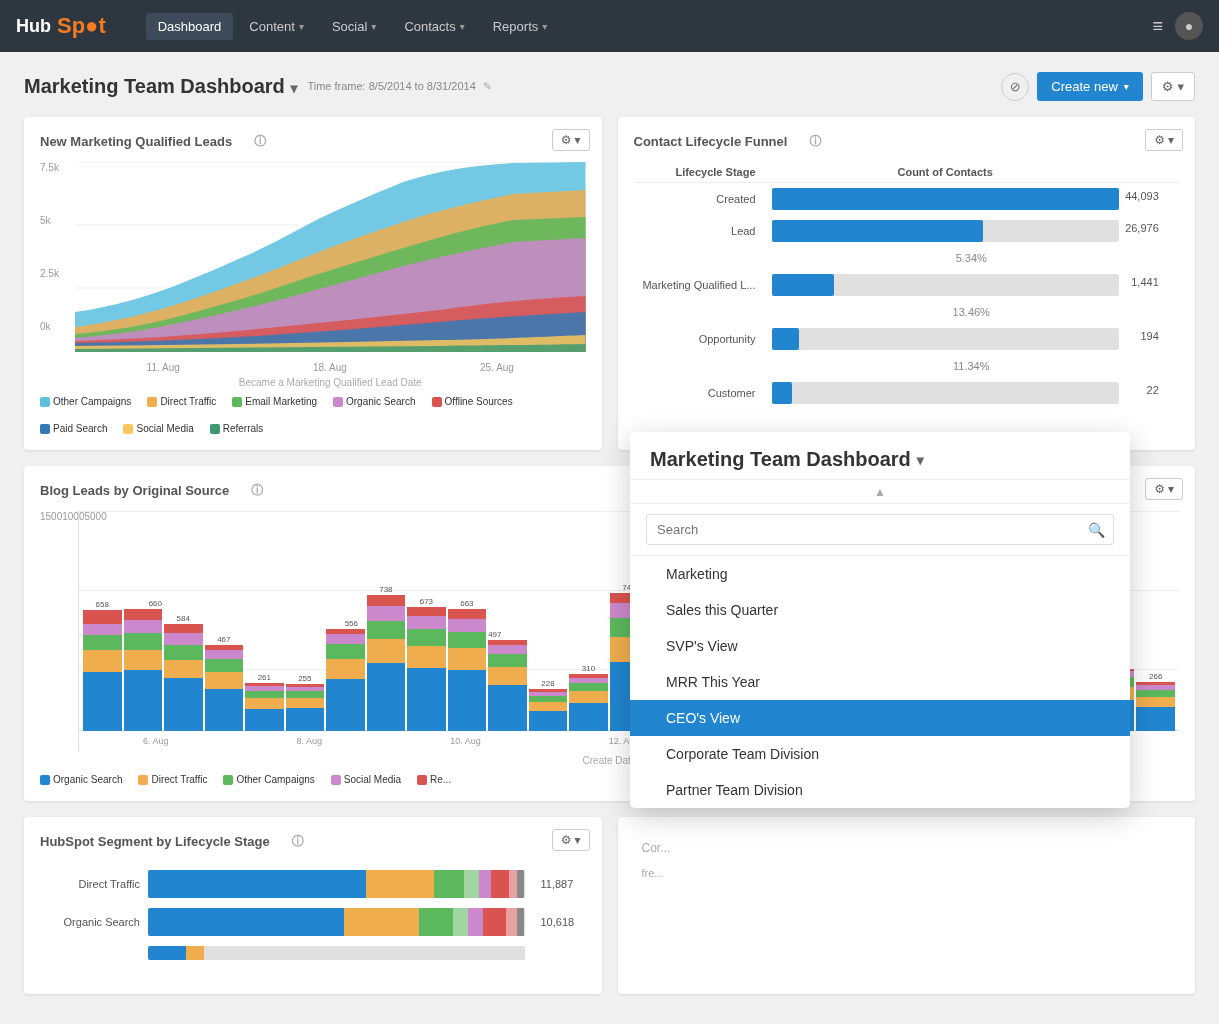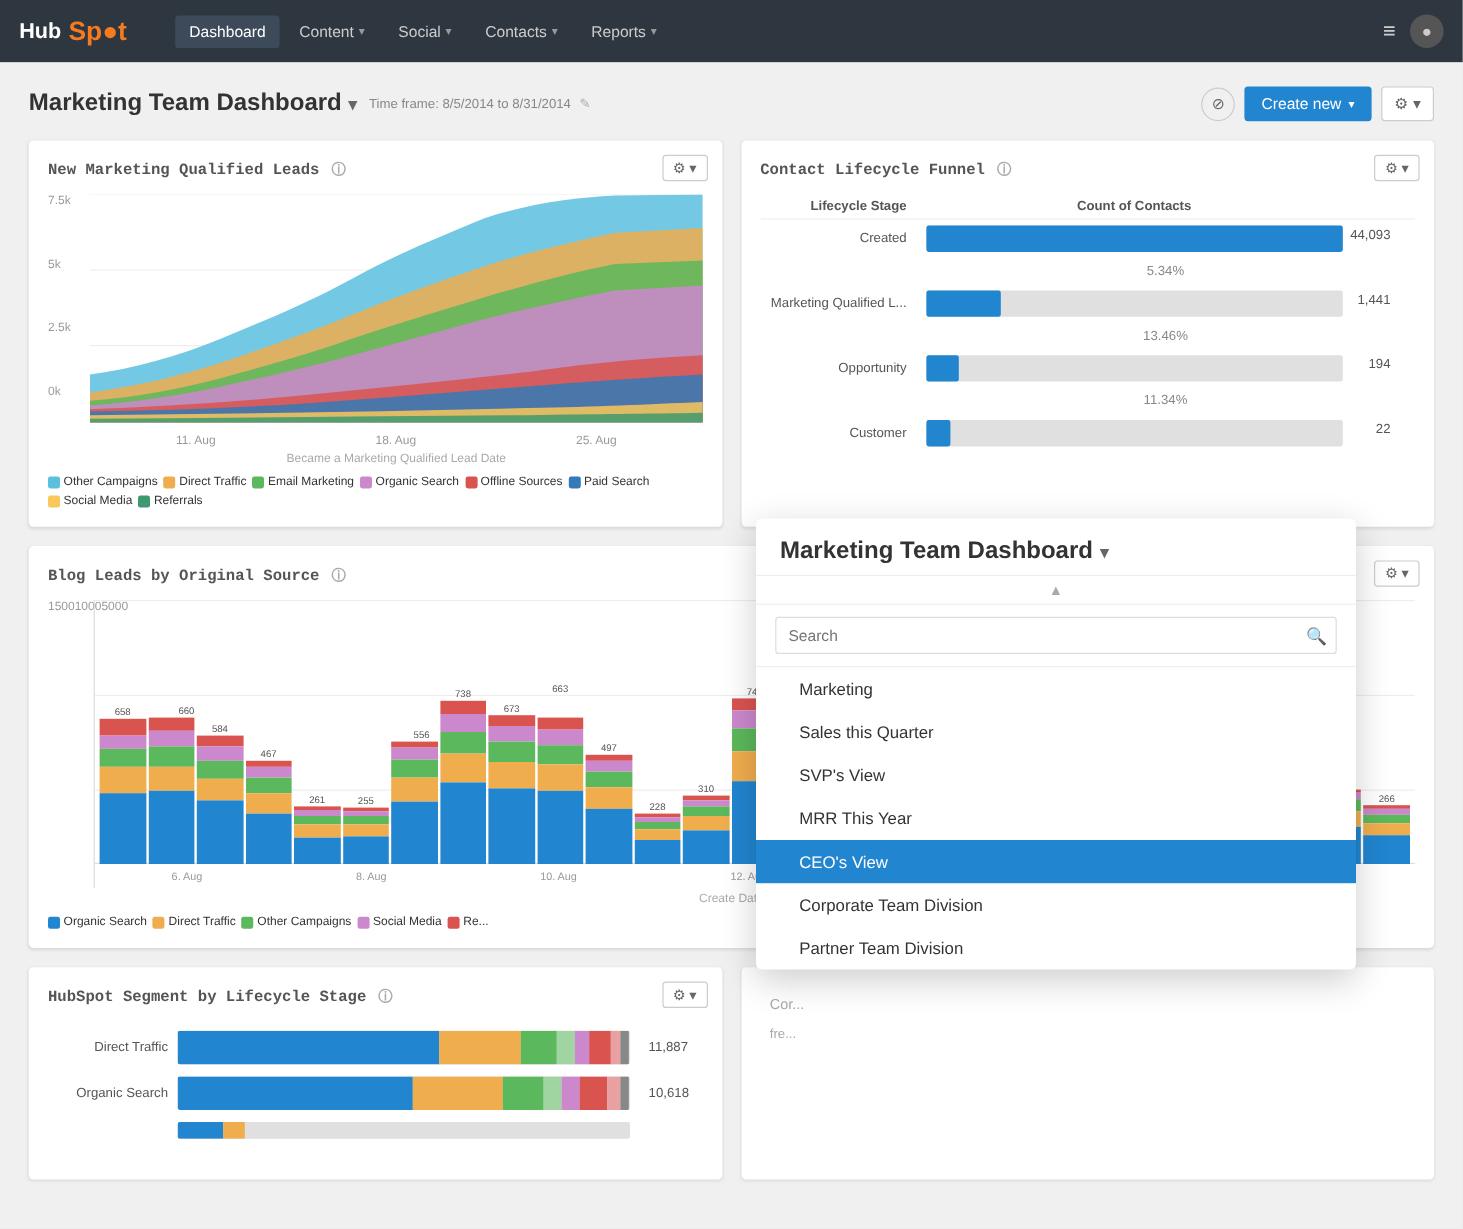--- a/index.html
+++ b/index.html
@@ -30,33 +30,33 @@
     .btn-create { background: #2185d0; color: #fff; border: none; padding: 7px 14px; border-radius: 3px; font-size: 13px; cursor: pointer; display: flex; align-items: center; gap: 6px; }
     .btn-create .caret { font-size: 10px; }
     .btn-settings { background: #fff; border: 1px solid #ccc; padding: 6px 10px; border-radius: 3px; cursor: pointer; color: #666; font-size: 13px; display: flex; align-items: center; gap: 4px; }
     .btn-circle { background: transparent; border: 1px solid #ccc; border-radius: 50%; width: 28px; height: 28px; display: flex; align-items: center; justify-content: center; cursor: pointer; color: #666; }
 
     
     .cards-row { display: grid; grid-template-columns: 1fr 1fr; gap: 16px; margin-bottom: 16px; }
     .card { background: #fff; border-radius: 4px; box-shadow: 0 1px 3px rgba(0,0,0,0.1); padding: 16px; position: relative; }
     .card-full { background: #fff; border-radius: 4px; box-shadow: 0 1px 3px rgba(0,0,0,0.1); padding: 16px; margin-bottom: 16px; position: relative; }
 
-    .card-title { font-size: 13px; font-weight: 600; color: #555; margin-bottom: 12px; display: flex; align-items: center; gap: 10px; font-family: Liberation Mono, monospace; }
+    .card-title { font-size: 13px; font-weight: 600; color: #555; margin-bottom: 12px; display: flex; align-items: center; gap: 22px; }
     .card-title .info-icon { color: #aaa; font-size: 12px; cursor: pointer; }
     .card-options { position: absolute; top: 12px; right: 12px; }
     .gear-btn { background: #fff; border: 1px solid #ccc; padding: 3px 8px; border-radius: 3px; cursor: pointer; font-size: 12px; color: #666; display: flex; align-items: center; gap: 3px; }
 
     
     .chart-area { width: 100%; height: 200px; position: relative; }
     .chart-labels-y { position: absolute; left: 0; top: 0; bottom: 30px; display: flex; flex-direction: column; justify-content: space-between; font-size: 10px; color: #999; width: 30px; }
     .axis-label { text-align: center; font-size: 10px; color: #aaa; margin-top: 4px; margin-left: 35px; }
     .x-tick-labels { display: flex; justify-content: space-around; font-size: 10px; color: #999; margin-left: 35px; padding: 0 5px; }
 
     
-    .legend { display: flex; flex-wrap: wrap; gap: 5px; margin-top: 8px; font-size: 10px; }
+    .legend { display: flex; flex-wrap: wrap; gap: 16px; margin-top: 8px; font-size: 10px; }
     .legend-item { display: flex; align-items: center; gap: 3px; }
     .legend-color { width: 10px; height: 10px; border-radius: 2px; flex-shrink: 0; }
 
     
     .funnel-table { width: 100%; border-collapse: collapse; }
     .funnel-table th { font-size: 11px; color: #555; font-weight: 600; padding: 4px 8px; border-bottom: 1px solid #eee; }
     .funnel-table td { padding: 5px 8px; font-size: 11px; vertical-align: middle; }
     .funnel-row-label { color: #555; width: 130px; text-align: right; padding-right: 10px; font-size: 11px; }
     .funnel-bar-cell { position: relative; }
     .funnel-bar-bg { background: #e0e0e0; height: 22px; border-radius: 2px; position: relative; overflow: visible; }
@@ -242,20 +242,29 @@
             <td class="funnel-row-label">Created</td>
             <td class="funnel-bar-cell">
               <div class="funnel-bar-bg">
                 <div class="funnel-bar-fill" style="width:100%; background:#2185d0;"></div>
                 <div class="funnel-bar-count">44,093</div>
               </div>
             </td>
           </tr>
 
           <tr>
+            <td class="funnel-row-label">Lead</td>
+            <td class="funnel-bar-cell">
+              <div class="funnel-bar-bg">
+                <div class="funnel-bar-fill" style="width:61%; background:#2185d0;"></div>
+                <div class="funnel-bar-count">26,976</div>
+              </div>
+            </td>
+          </tr>
+          <tr>
             <td></td>
             <td class="funnel-pct" colspan="2">5.34%</td>
           </tr>
 
           <tr>
             <td class="funnel-row-label">Marketing Qualified L...</td>
             <td class="funnel-bar-cell">
               <div class="funnel-bar-bg">
                 <div class="funnel-bar-fill" style="width:18%; background:#2185d0;"></div>
                 <div class="funnel-bar-count">1,441</div>
@@ -404,30 +413,30 @@
             <div style="font-size:8px;color:#555;margin-bottom:1px;">673</div>
             <div style="width:100%;height:124px;display:flex;flex-direction:column-reverse;">
               <div style="background:#2185d0;height:63px;"></div>
               <div style="background:#f0ad4e;height:22px;"></div>
               <div style="background:#5cb85c;height:17px;"></div>
               <div style="background:#cc88cc;height:13px;"></div>
               <div style="background:#d9534f;height:9px;"></div>
             </div>
           </div>
           <div style="flex:1;display:flex;flex-direction:column;align-items:center;">
-            <div style="font-size:8px;color:#555;margin-bottom:19px;">663</div>
+            <div style="font-size:8px;color:#555;margin-bottom:1px;">663</div>
             <div style="width:100%;height:122px;display:flex;flex-direction:column-reverse;">
               <div style="background:#2185d0;height:61px;"></div>
               <div style="background:#f0ad4e;height:22px;"></div>
               <div style="background:#5cb85c;height:16px;"></div>
               <div style="background:#cc88cc;height:13px;"></div>
               <div style="background:#d9534f;height:10px;"></div>
             </div>
           </div>
-          <div style="flex:1;display:flex;flex-direction:column;align-items:center;">
+          <div style="flex:1;display:flex;flex-direction:column;align-items:flex-start;">
             <div style="font-size:8px;color:#555;margin-bottom:1px;">497</div>
             <div style="width:100%;height:91px;display:flex;flex-direction:column-reverse;">
               <div style="background:#2185d0;height:46px;"></div>
               <div style="background:#f0ad4e;height:18px;"></div>
               <div style="background:#5cb85c;height:13px;"></div>
               <div style="background:#cc88cc;height:9px;"></div>
               <div style="background:#d9534f;height:5px;"></div>
             </div>
           </div>
           <div style="flex:1;display:flex;flex-direction:column;align-items:center;">

